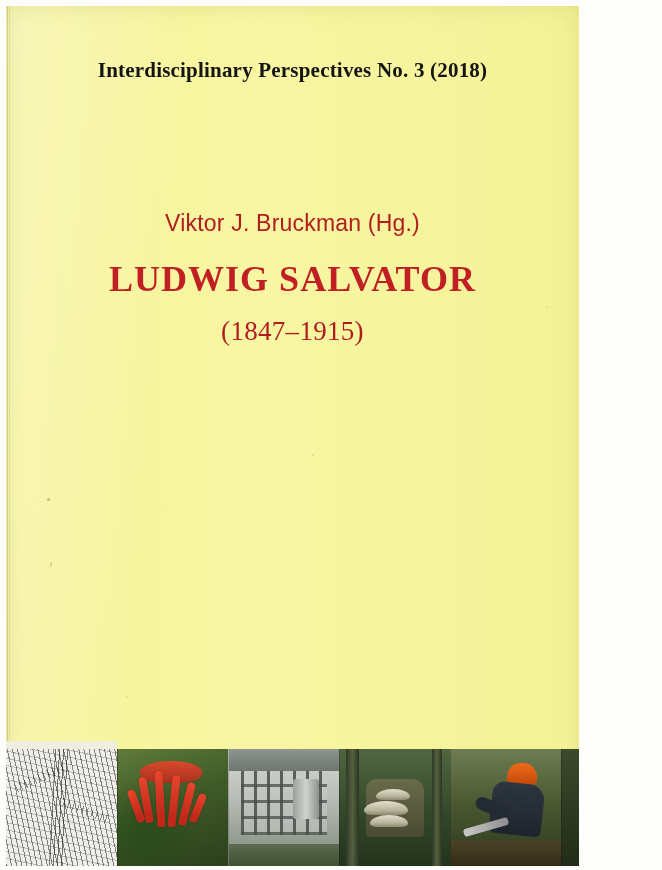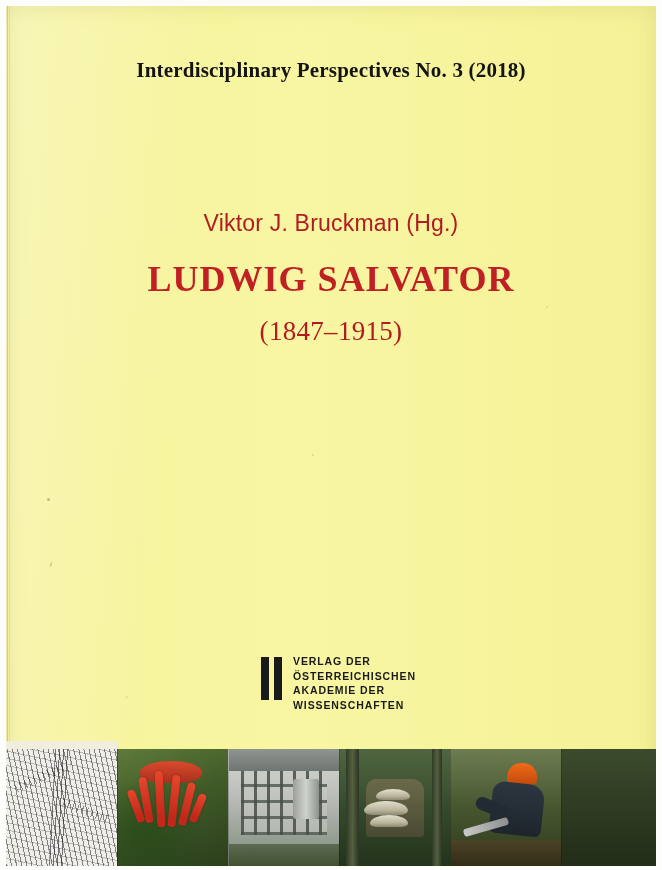--- a/index.html
+++ b/index.html
@@ -20,21 +20,21 @@
     width: 662px;
     height: 870px;
     background: #fdfdfb;
   }
 
   
   .cover {
     position: absolute;
     left: 6px;
     top: 6px;
-    width: 650px;
+    width: 573px;
     height: 860px;
     background: #f7f59a;
     background-image:
       linear-gradient(95deg, rgba(255,255,255,0.30) 0%, rgba(255,255,255,0.0) 28%),
       linear-gradient(to right, #f6f39b 0%, #f8f6a2 45%, #f4f197 100%);
     box-shadow: inset 0 0 22px rgba(180,175,90,0.28);
     overflow: hidden;
   }
 
   
@@ -337,32 +337,20 @@
 
     <div class="series">Interdisciplinary Perspectives  No. 3 (2018)</div>
 
     <div class="editor">Viktor J. Bruckman (Hg.)</div>
 
     <div class="main-title">LUDWIG SALVATOR</div>
 
     <div class="dates">(1847–1915)</div>
 
 
-    <div class="publisher">
-      <div class="pub-mark">
-        <div class="pub-bar"></div>
-        <div class="pub-bar"></div>
-      </div>
-      <div class="pub-lines">
-        <div>Verlag der</div>
-        <div>Österreichischen</div>
-        <div>Akademie der</div>
-        <div>Wissenschaften</div>
-      </div>
-    </div>
 
     <div class="strip-top-left"></div>
 
     <div class="photo-strip">
 
       <div class="photo ph-engraving">
         <div class="eng-trunk"></div>
         <div class="eng-b1"></div>
         <div class="eng-b2"></div>
       </div>

